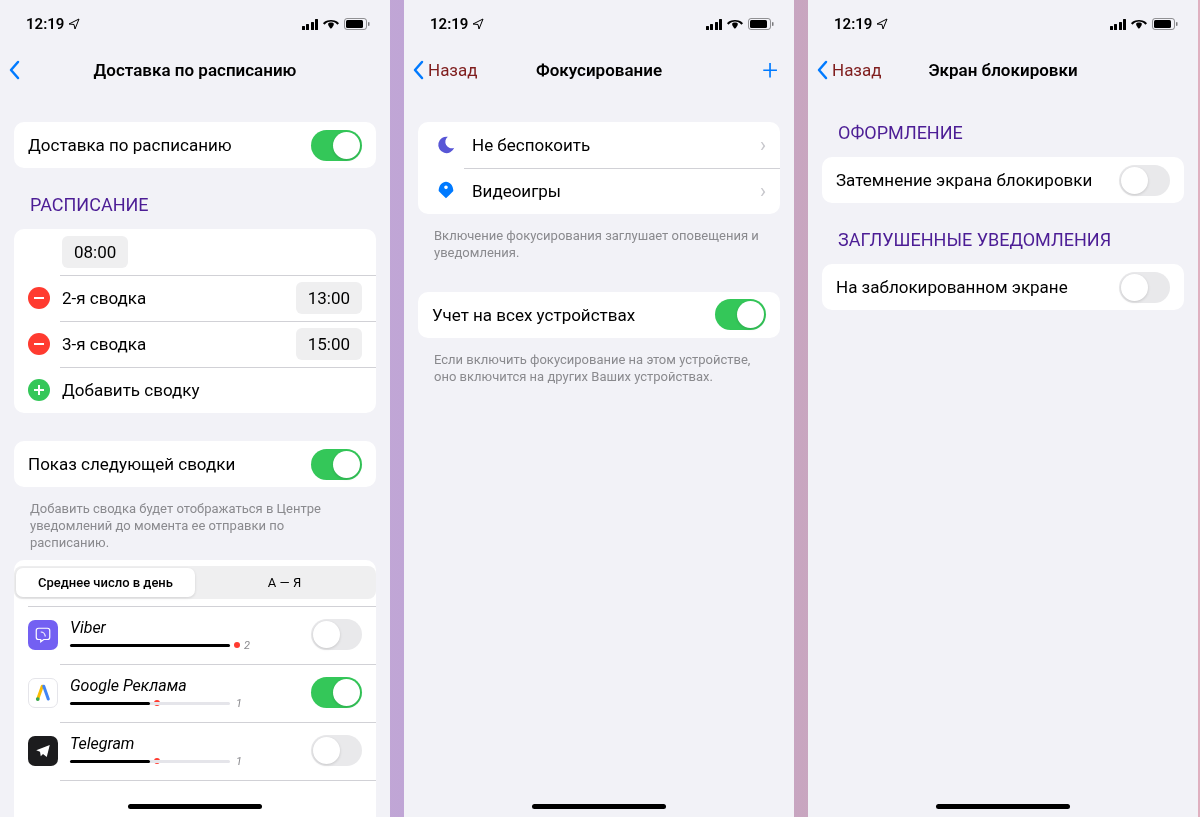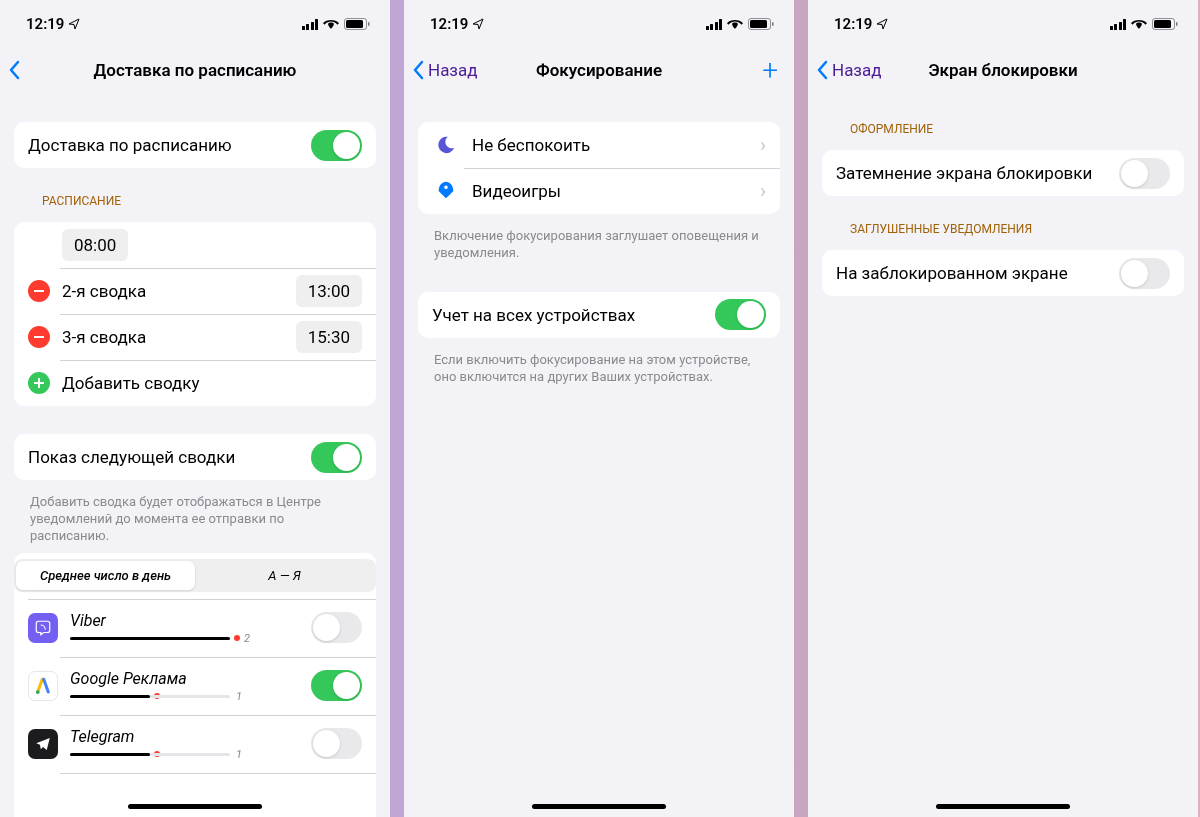--- a/index.html
+++ b/index.html
@@ -37,46 +37,45 @@
   .nav-bar {
     height: 52px;
     display: flex;
     align-items: center;
     padding: 0 12px;
     position: relative;
   }
   .nav-back {
     display: flex;
     align-items: center;
-    color: #4c1d95;
+    color: #7f1d1d;
     font-size: 17px;
     position: absolute;
     left: 8px;
   }
   .nav-title {
     font-size: 17px;
     font-weight: 600;
     width: 100%;
     text-align: center;
   }
   .nav-add {
     position: absolute;
     right: 16px;
     color: #007aff;
     font-size: 28px;
     font-weight: 300;
   }
   .content { flex: 1; overflow-y: hidden; }
   .section-header {
-    font-size: 12px;
-    color: #a16207;
+    font-size: 18px;
+    color: #4c1d95;
     text-transform: uppercase;
     padding: 18px 30px 6px;
     letter-spacing: 0.0px;
-    margin-left: 12px;
   }
   .section-footer {
     font-size: 13px;
     color: #8a8a8e;
     padding: 6px 30px 0;
     line-height: 1.3;
   }
   .group {
     background: #fff;
     margin: 8px 14px;
@@ -153,21 +152,20 @@
     margin-right: 12px;
     font-size: 20px;
   }
   .chevron { color: #c7c7cc; font-size: 20px; margin-left: 6px; }
   .segmented {
     display: flex;
     background: #efeff0;
     border-radius: 8px;
     padding: 2px;
     margin: 0;
-    font-style: italic;
   }
   .segmented .seg {
     flex: 1;
     text-align: center;
     padding: 7px 4px;
     font-size: 13px;
     border-radius: 7px;
     color: #000;
   }
   .segmented .seg.active {
@@ -294,21 +292,21 @@
         <span class="row-label">2-я сводка</span>
         <span class="time-pill">13:00</span>
       </div>
       <div class="row schedule with-icon">
         <span class="circle-btn minus">
             <svg width="10" height="2" viewBox="0 0 10 2">
               <rect width="10" height="2" fill="#fff"></rect>
             </svg>
           </span>
         <span class="row-label">3-я сводка</span>
-        <span class="time-pill">15:30</span>
+        <span class="time-pill">15:00</span>
       </div>
       <div class="row with-icon">
         <span class="circle-btn plus">
             <svg width="10" height="10" viewBox="0 0 10 10">
               <path d="M5 0 V10 M0 5 H10" stroke="#fff" stroke-width="2"></path>
             </svg>
           </span>
         <span class="row-label">Добавить сводку</span>
       </div>
     </div>

